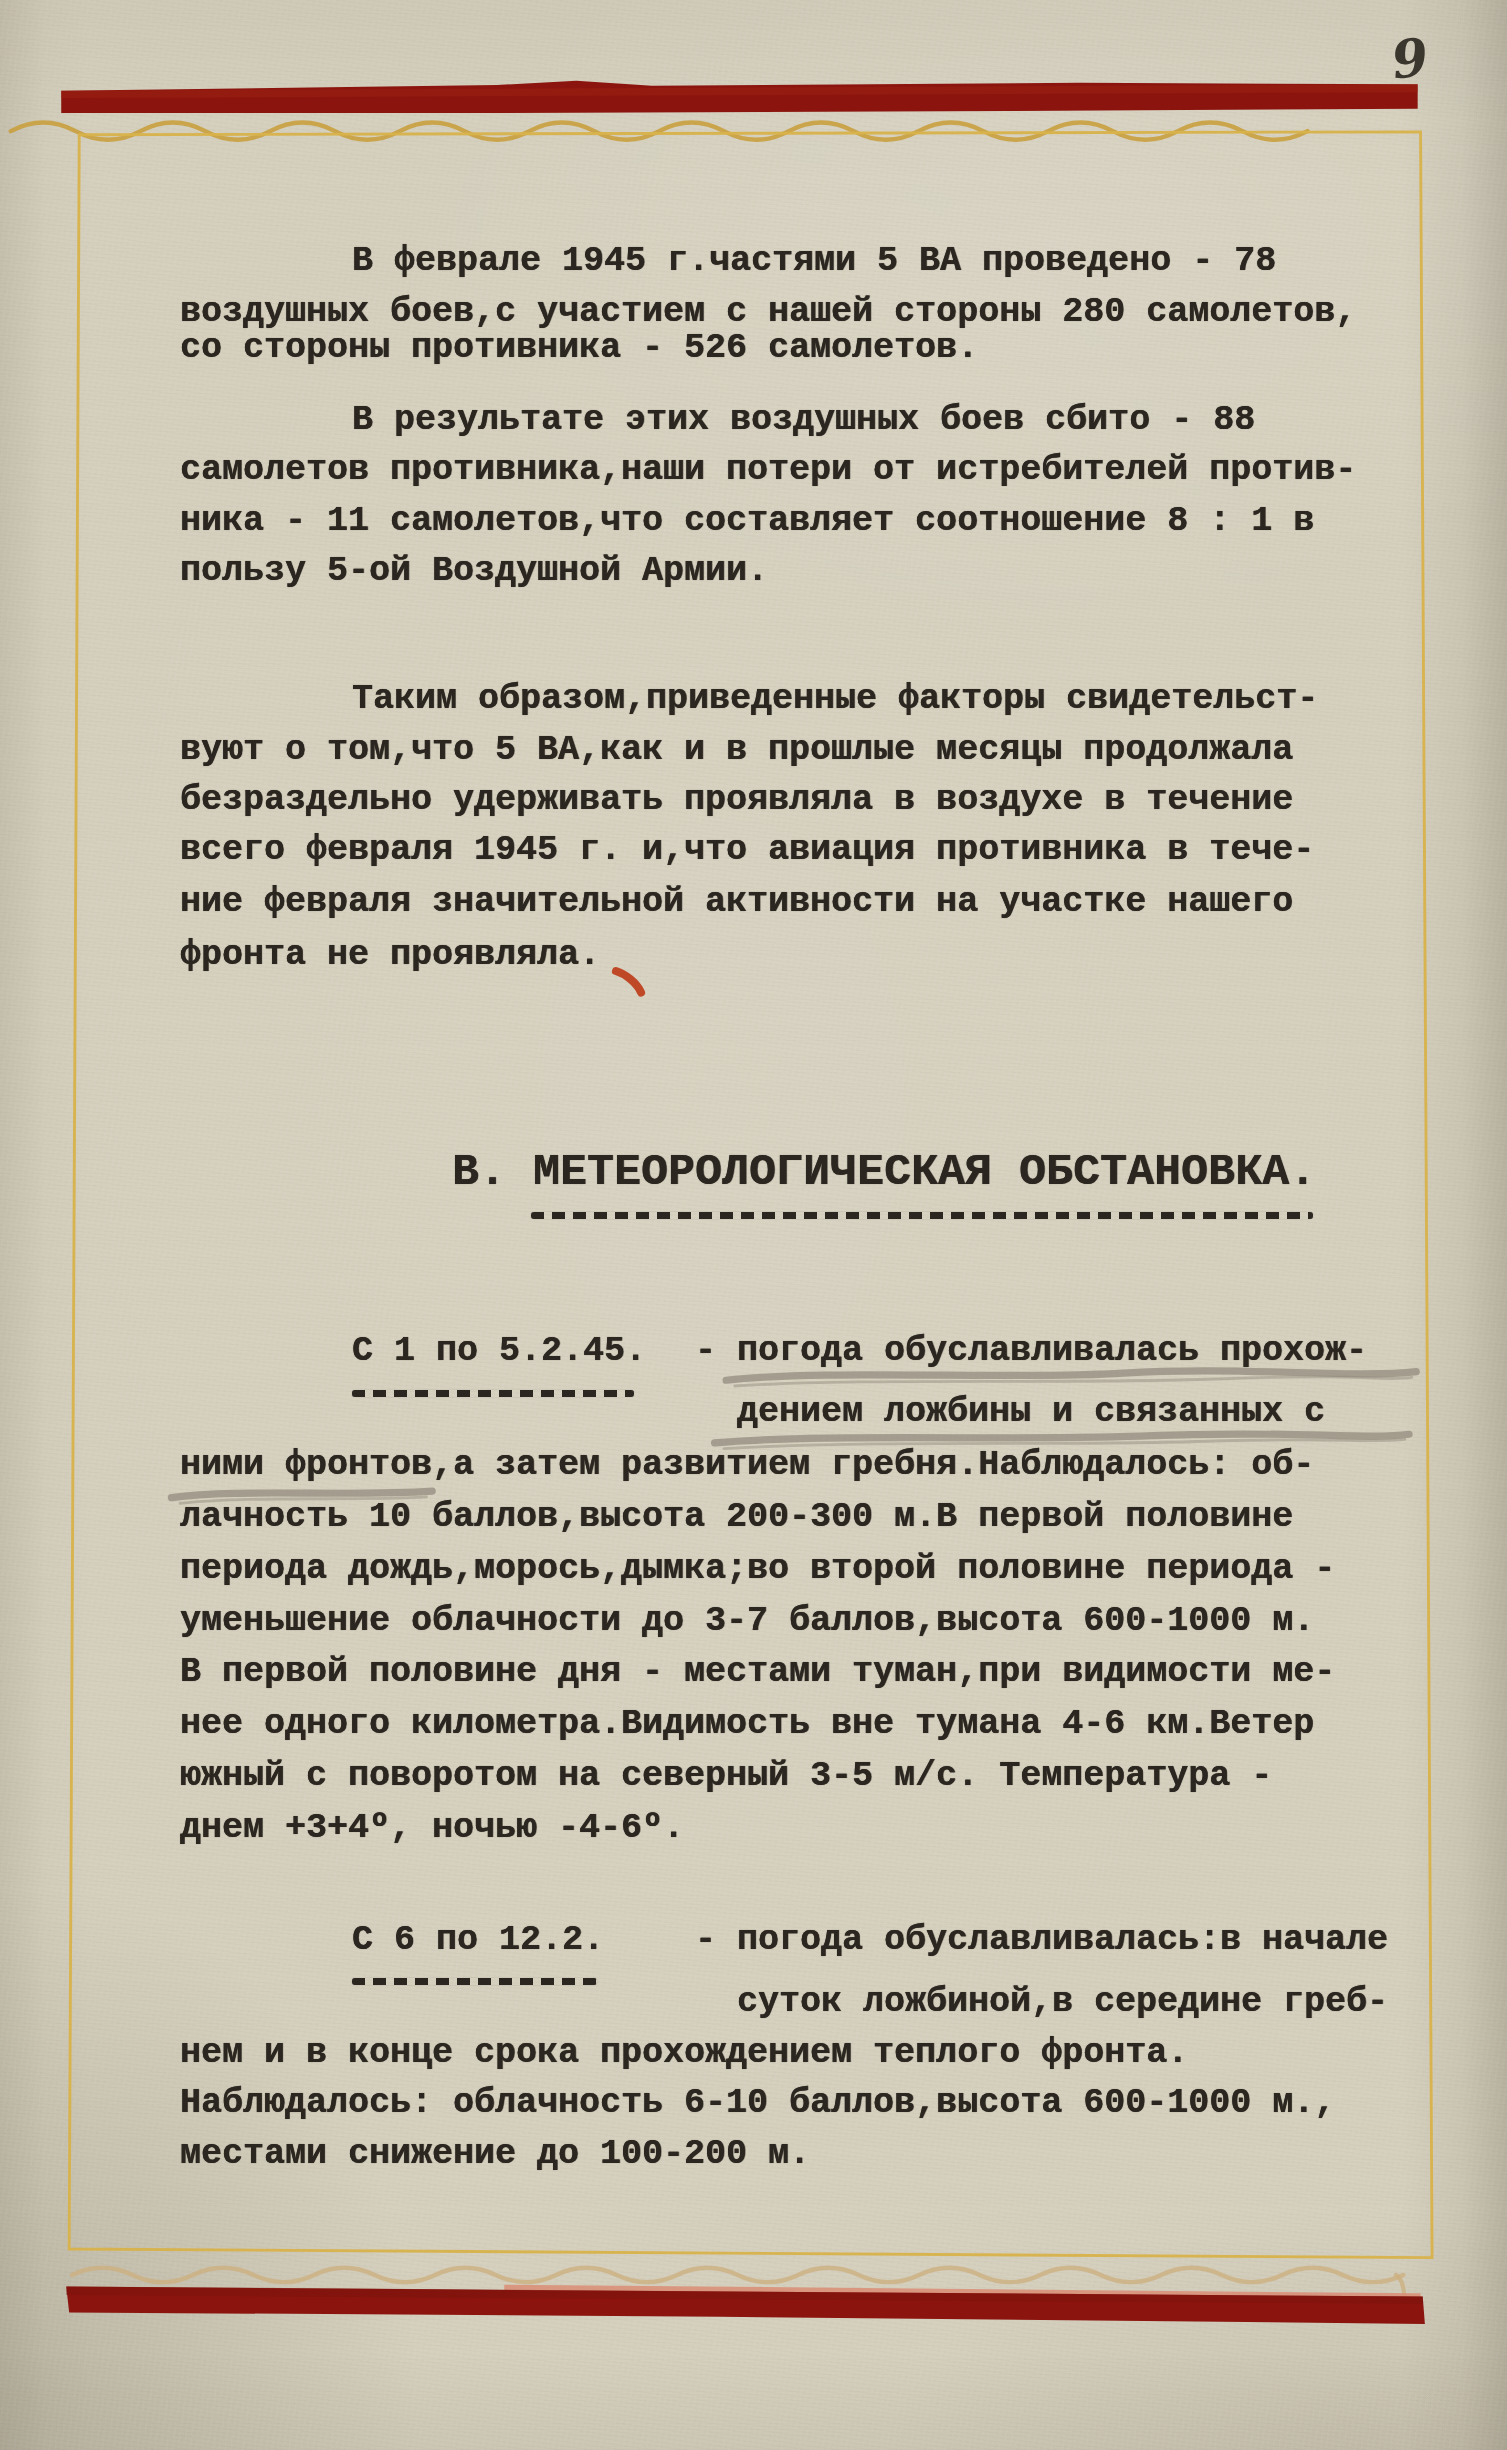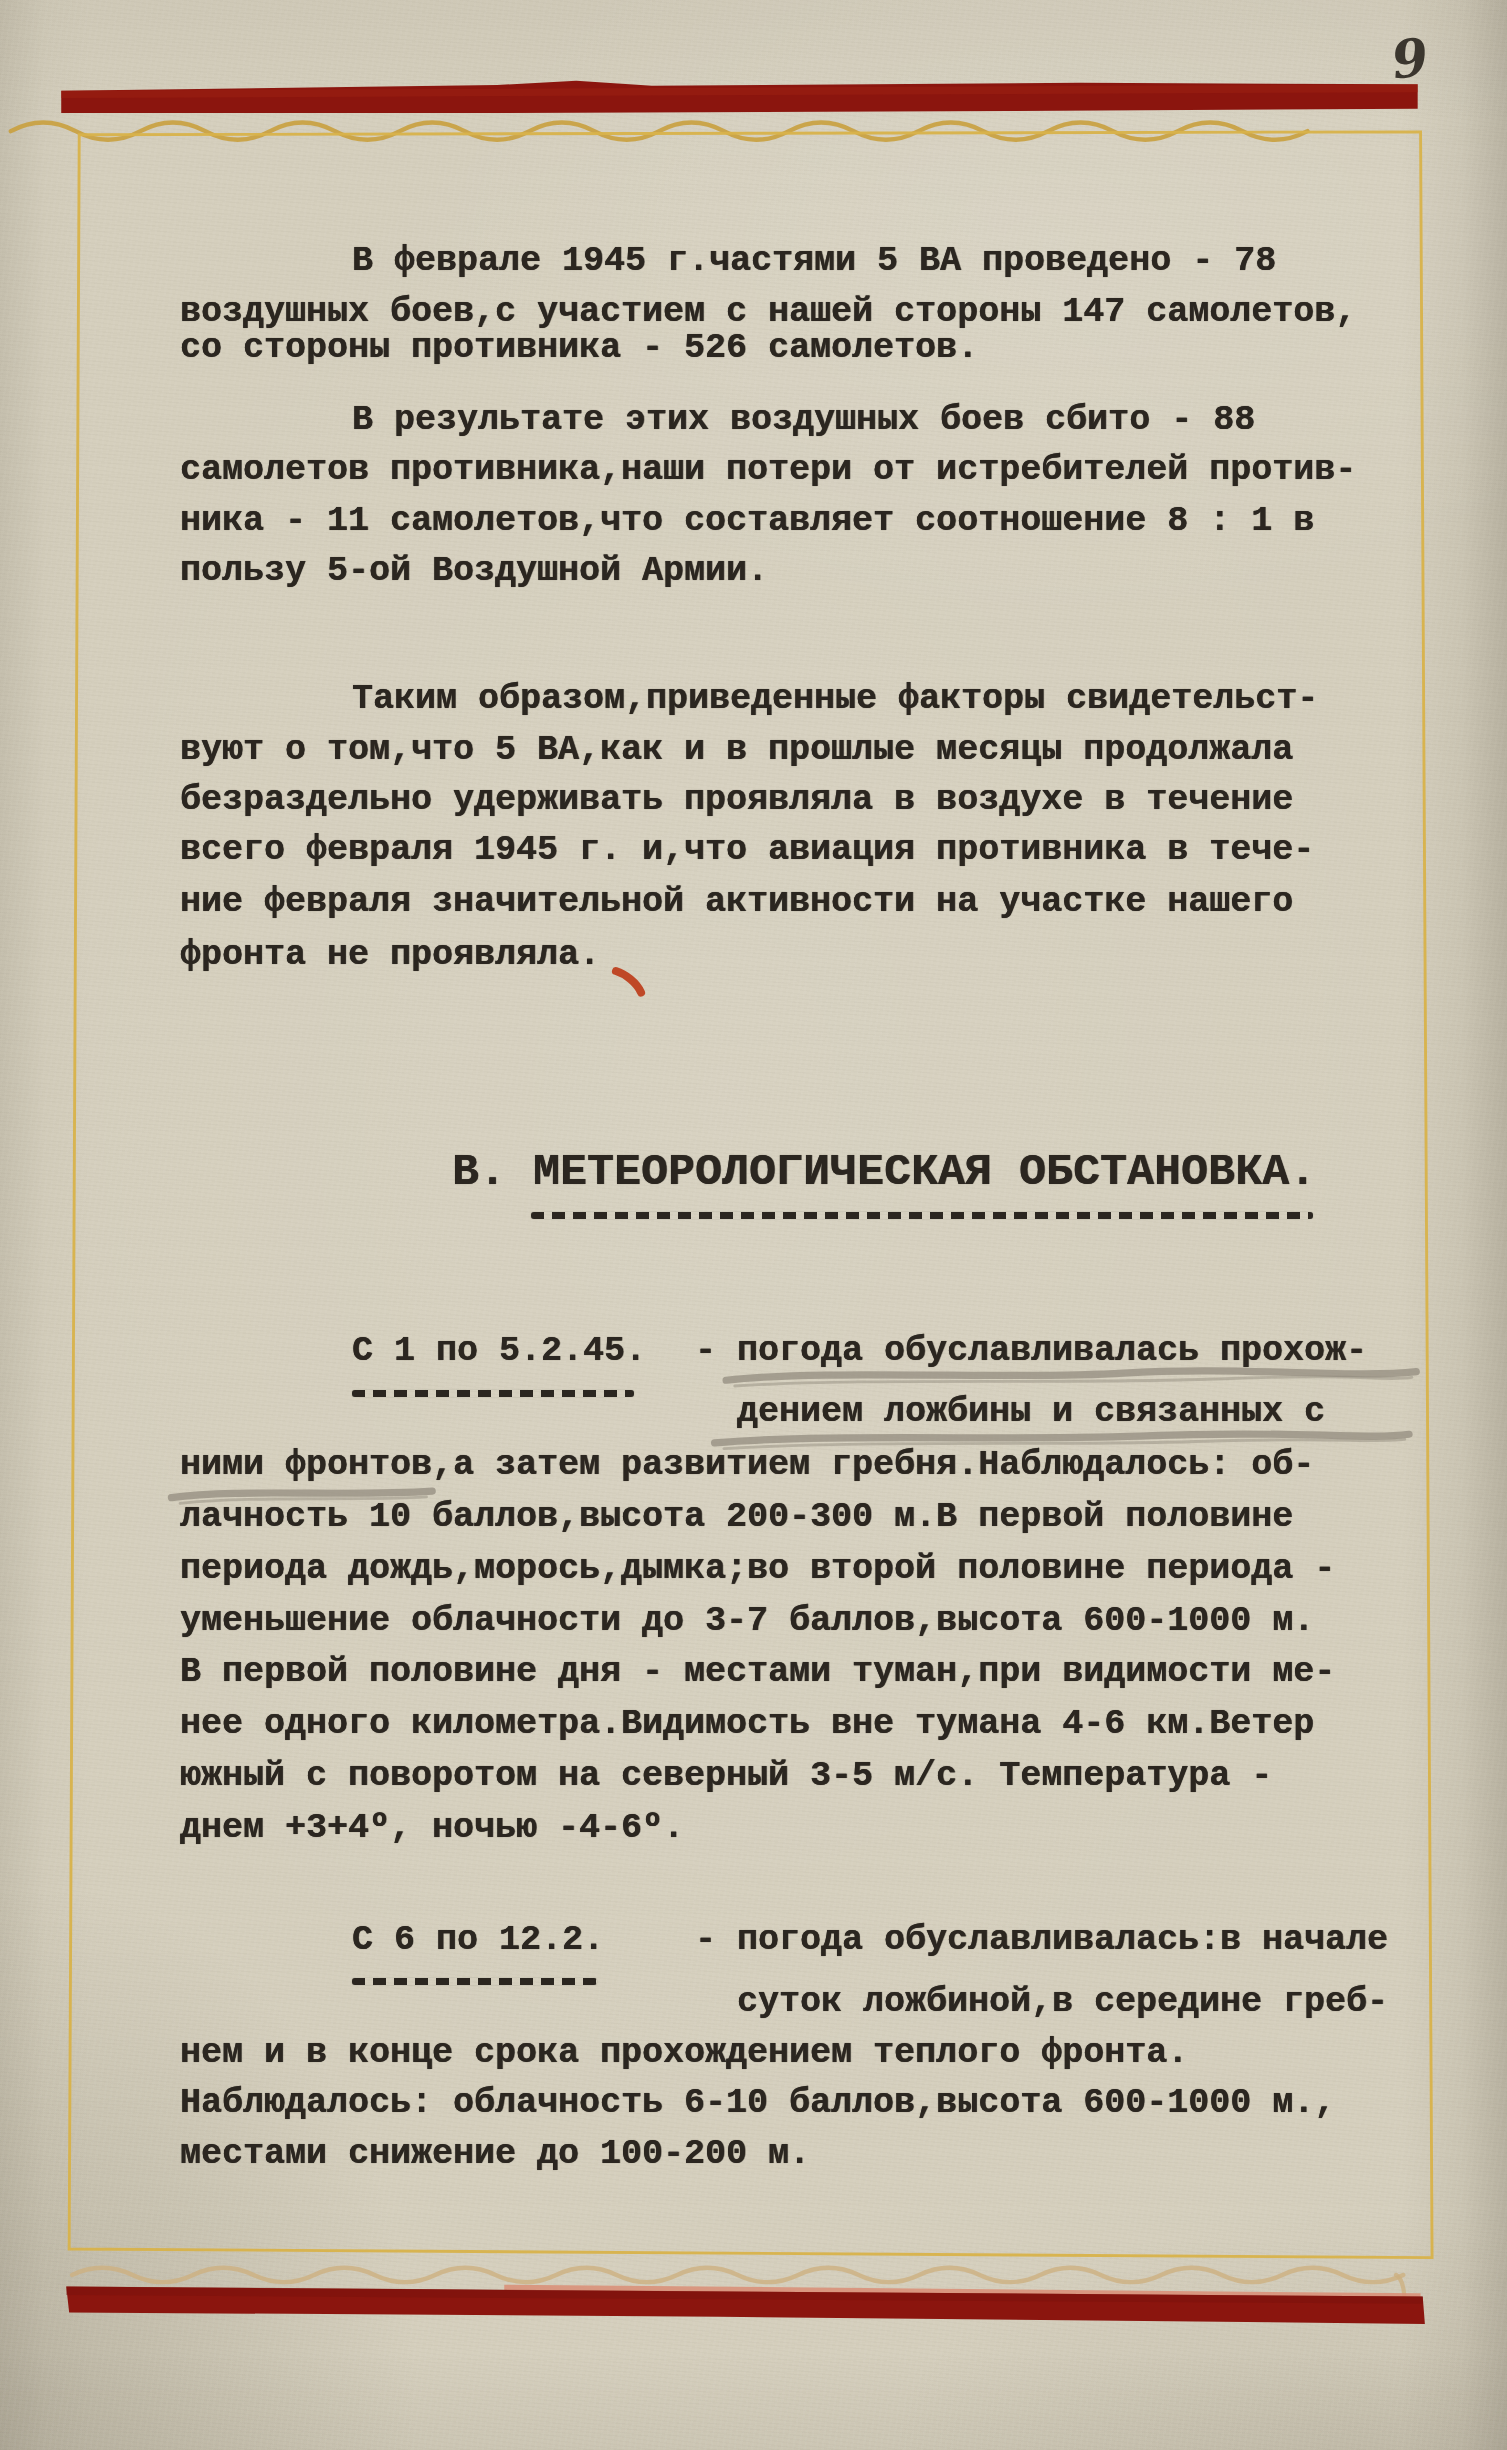--- a/index.html
+++ b/index.html
@@ -75,21 +75,21 @@
     </g>
 
     <path d="M855,1348 C868,1352 884,1364 890,1378" stroke="#bf4827" stroke-width="11" stroke-linecap="round" fill="none"></path>
   </svg>
 
   <svg class="pagenum" style="left:1382px;top:29px;" width="58" height="65" viewBox="0 0 80 90">
     <text x="14" y="66" fill="#3b362e" transform="rotate(-7 40 45)" style="font-family:'DejaVu Serif','Liberation Serif',serif;font-style:italic;font-size:72px;font-weight:bold;">9</text>
   </svg>
 
   <div class="tw" style="left:352px;top:244px">В феврале 1945 г.частями 5 ВА проведено - 78</div>
-  <div class="tw" style="left:180px;top:295px">воздушных боев,с участием с нашей стороны 147 самолетов,</div>
+  <div class="tw" style="left:180px;top:295px">воздушных боев,с участием с нашей стороны 280 самолетов,</div>
   <div class="tw" style="left:180px;top:331px">со стороны противника - 526 самолетов.</div>
 
   <div class="tw" style="left:352px;top:403px">В результате этих воздушных боев сбито - 88</div>
   <div class="tw" style="left:180px;top:453px">самолетов противника,наши потери от истребителей против-</div>
   <div class="tw" style="left:180px;top:504px">ника - 11 самолетов,что составляет соотношение 8 : 1 в</div>
   <div class="tw" style="left:180px;top:554px">пользу 5-ой Воздушной Армии.</div>
 
   <div class="tw" style="left:352px;top:682px">Таким образом,приведенные факторы свидетельст-</div>
   <div class="tw" style="left:180px;top:733px">вуют о том,что 5 ВА,как и в прошлые месяцы продолжала</div>
   <div class="tw" style="left:180px;top:783px">безраздельно удерживать проявляла в воздухе в течение</div>

